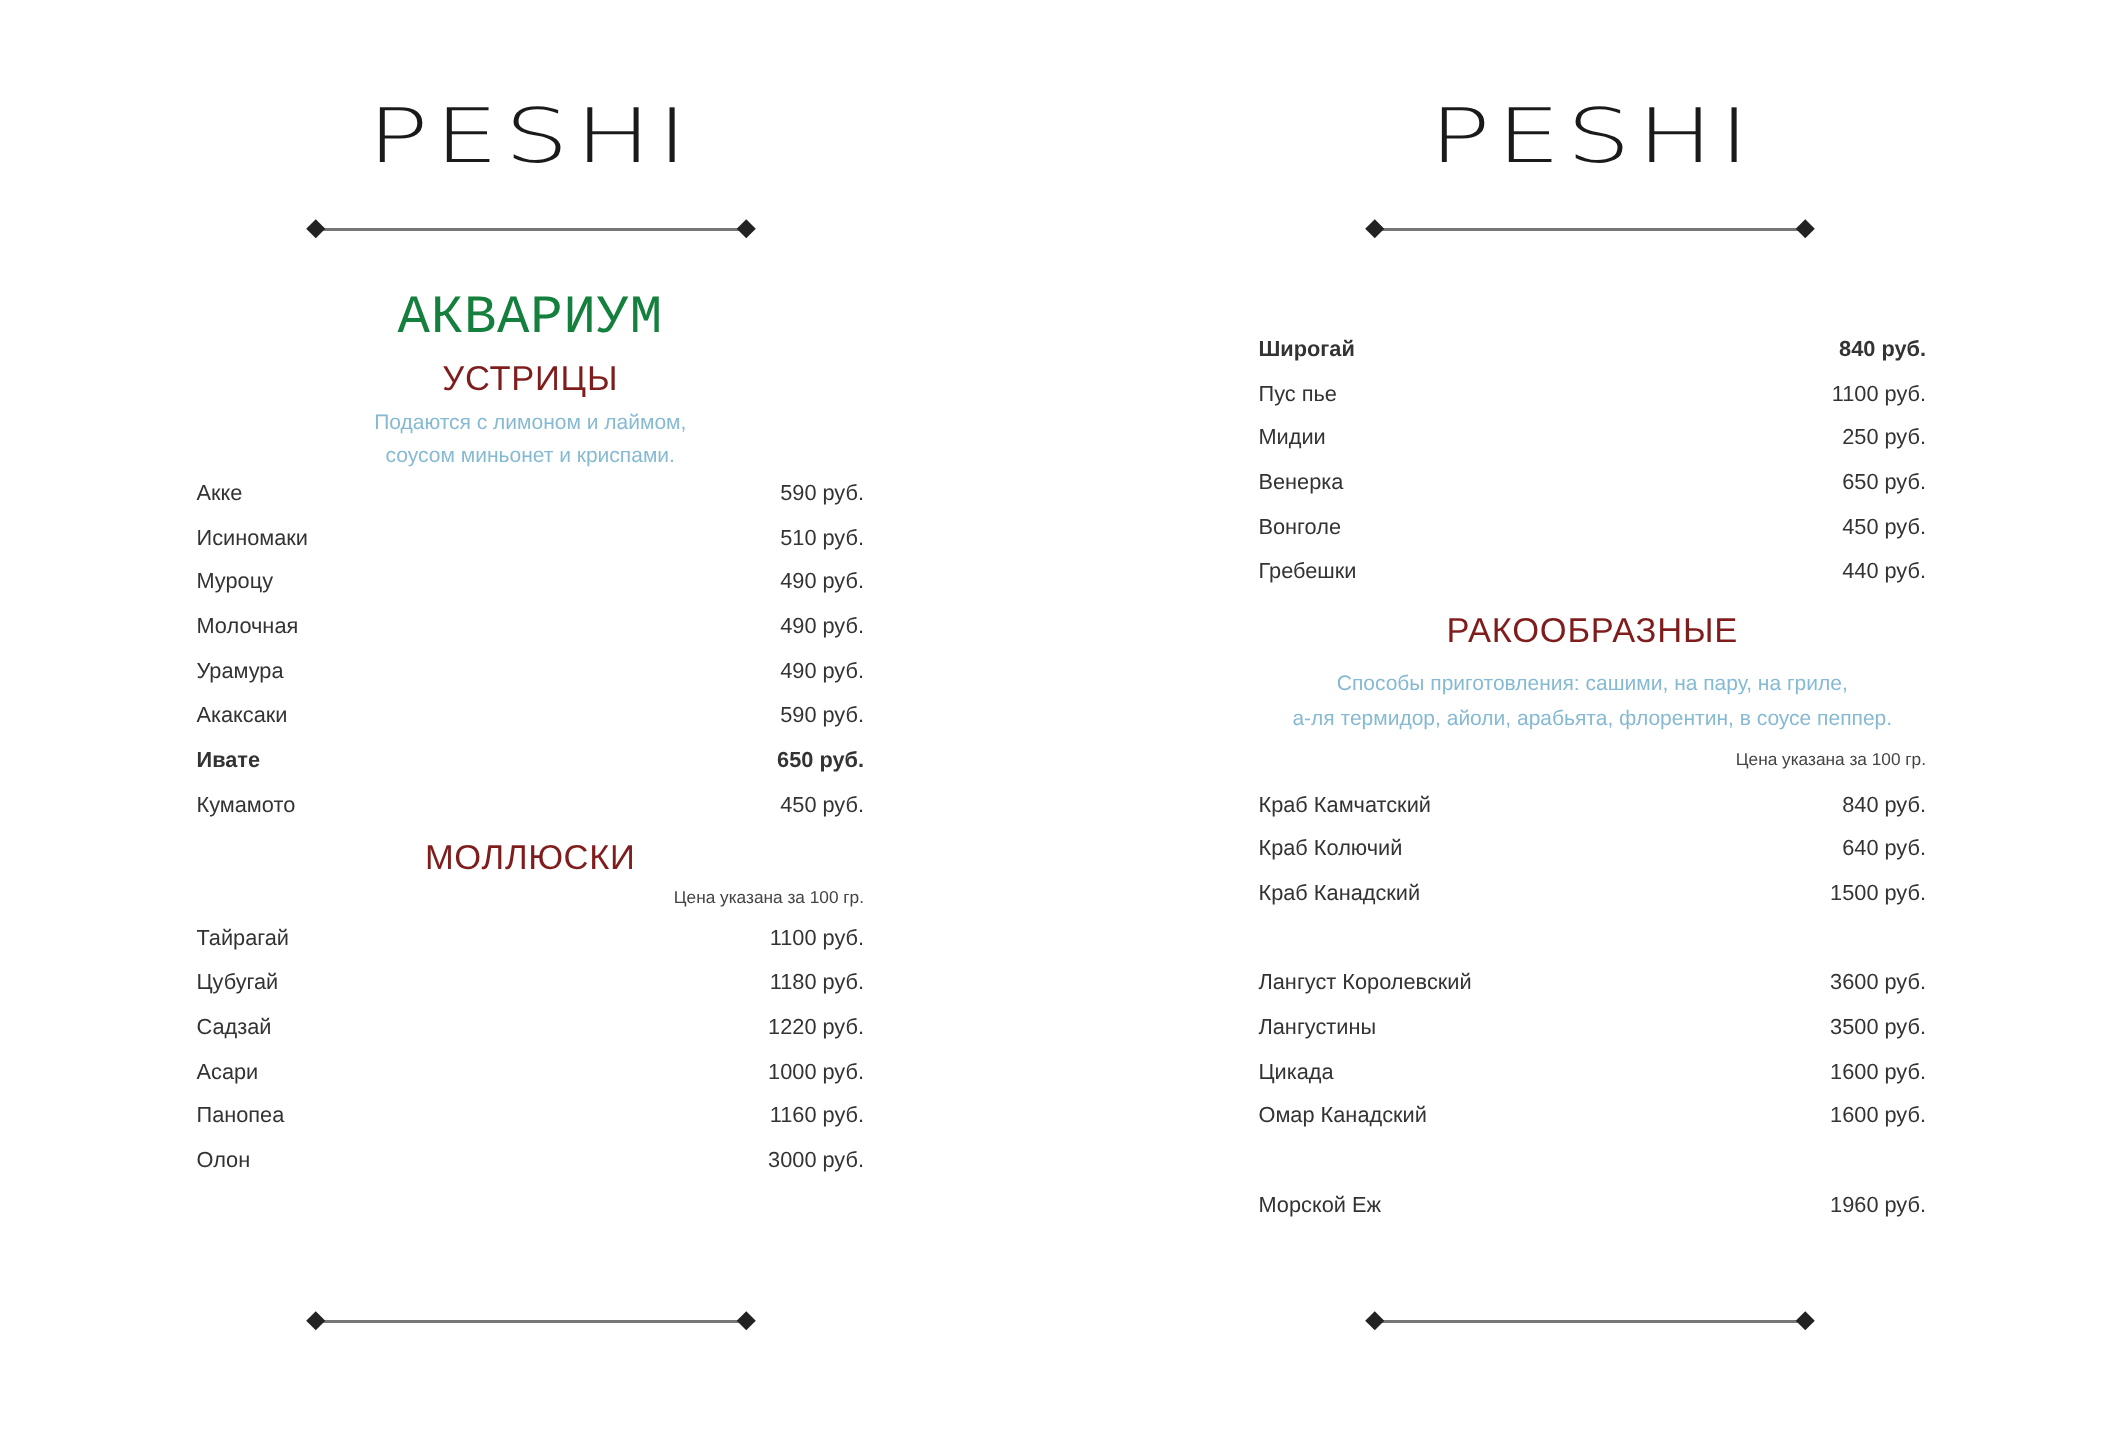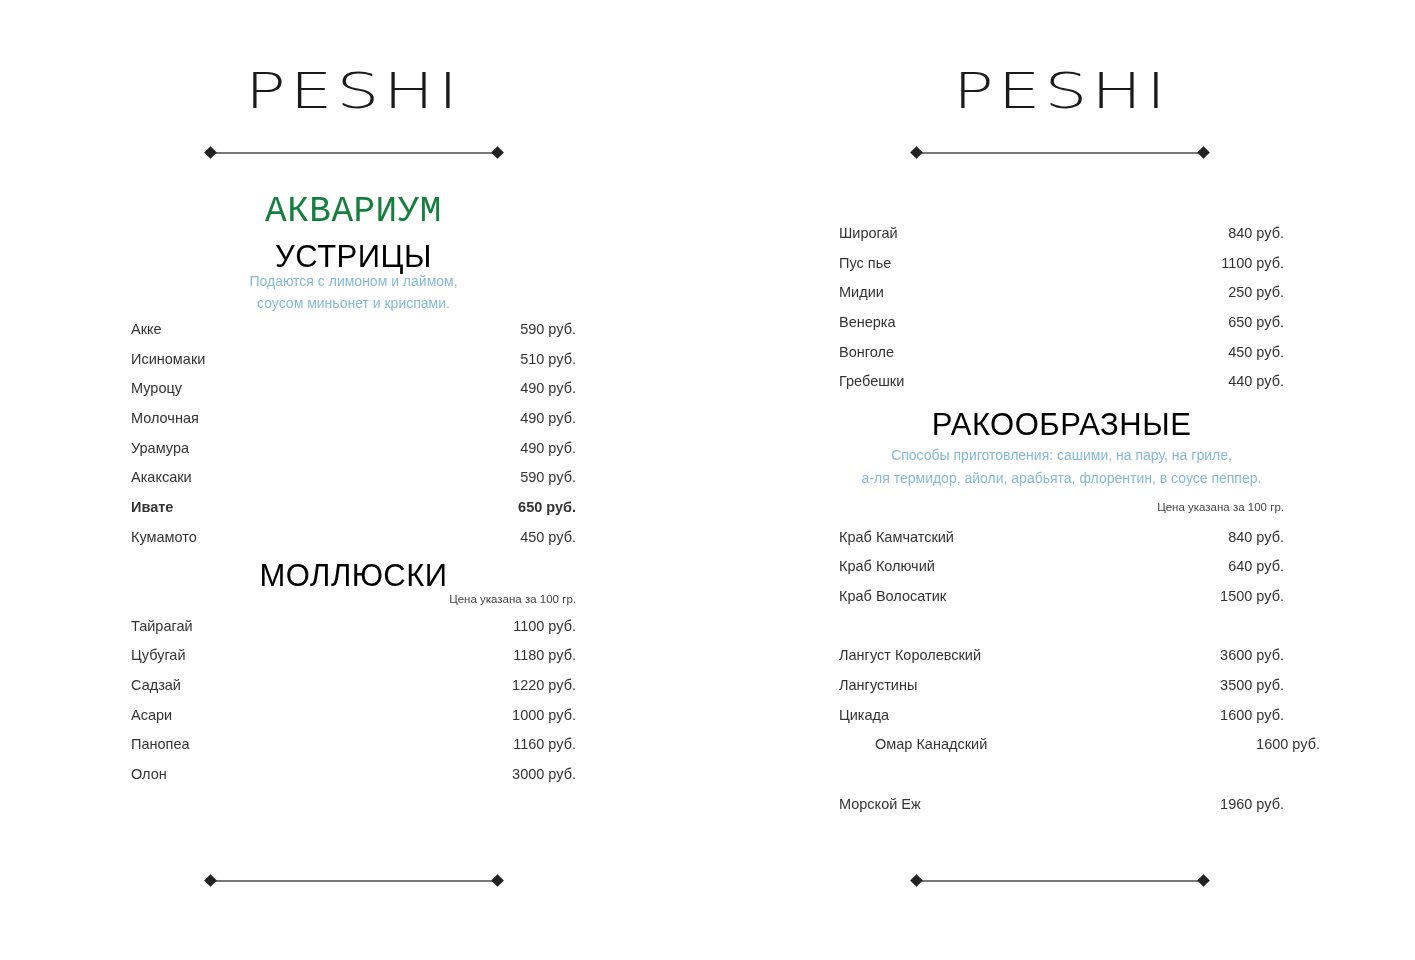--- a/index.html
+++ b/index.html
@@ -74,22 +74,22 @@
       font-weight: 300;
       letter-spacing: 0.5px;
     }
     .title-main {
       top: 191px;
       font-size: 36px;
       color: #15803d;
       font-family: Liberation Mono, monospace;
     }
     .title-sub {
-      font-size: 31px;
-      color: #000000;
+      font-size: 23px;
+      color: #7f1d1d;
       text-align: center;
     }
     .desc {
       position: absolute;
       left: 0;
       width: 100%;
       text-align: center;
       font-size: 14px;
       color: #86bad3;
       line-height: 22px;
@@ -200,21 +200,21 @@
 
 <div class="page page-right">
   <div class="logo">PESHI</div>
 
   <div class="divider top">
     <div class="line"></div>
     <div class="diamond left"></div>
     <div class="diamond right"></div>
   </div>
 
-  <div class="row" style="top:223px;">
+  <div class="row" style="top:223px;font-weight:bold;">
     <span class="name">Широгай</span>
     <span class="price">840 руб.</span>
   </div>
   <div class="row" style="top:253px;">
     <span class="name">Пус пье</span>
     <span class="price">1100 руб.</span>
   </div>
   <div class="row" style="top:282px;">
     <span class="name">Мидии</span>
     <span class="price">250 руб.</span>
@@ -239,37 +239,37 @@
 
   <div class="row" style="top:527px;">
     <span class="name">Краб Камчатский</span>
     <span class="price">840 руб.</span>
   </div>
   <div class="row" style="top:556px;">
     <span class="name">Краб Колючий</span>
     <span class="price">640 руб.</span>
   </div>
   <div class="row" style="top:586px;">
-    <span class="name">Краб Волосатик</span>
+    <span class="name">Краб Канадский</span>
     <span class="price">1500 руб.</span>
   </div>
 
   <div class="row" style="top:645px;">
     <span class="name">Лангуст Королевский</span>
     <span class="price">3600 руб.</span>
   </div>
   <div class="row" style="top:675px;">
     <span class="name">Лангустины</span>
     <span class="price">3500 руб.</span>
   </div>
   <div class="row" style="top:705px;">
     <span class="name">Цикада</span>
     <span class="price">1600 руб.</span>
   </div>
-  <div class="row" style="top:734px;margin-left:36px;">
+  <div class="row" style="top:734px;">
     <span class="name">Омар Канадский</span>
     <span class="price">1600 руб.</span>
   </div>
   <div class="row" style="top:794px;">
     <span class="name">Морской Еж</span>
     <span class="price">1960 руб.</span>
   </div>
 
   <div class="divider bottom">
     <div class="line"></div>

